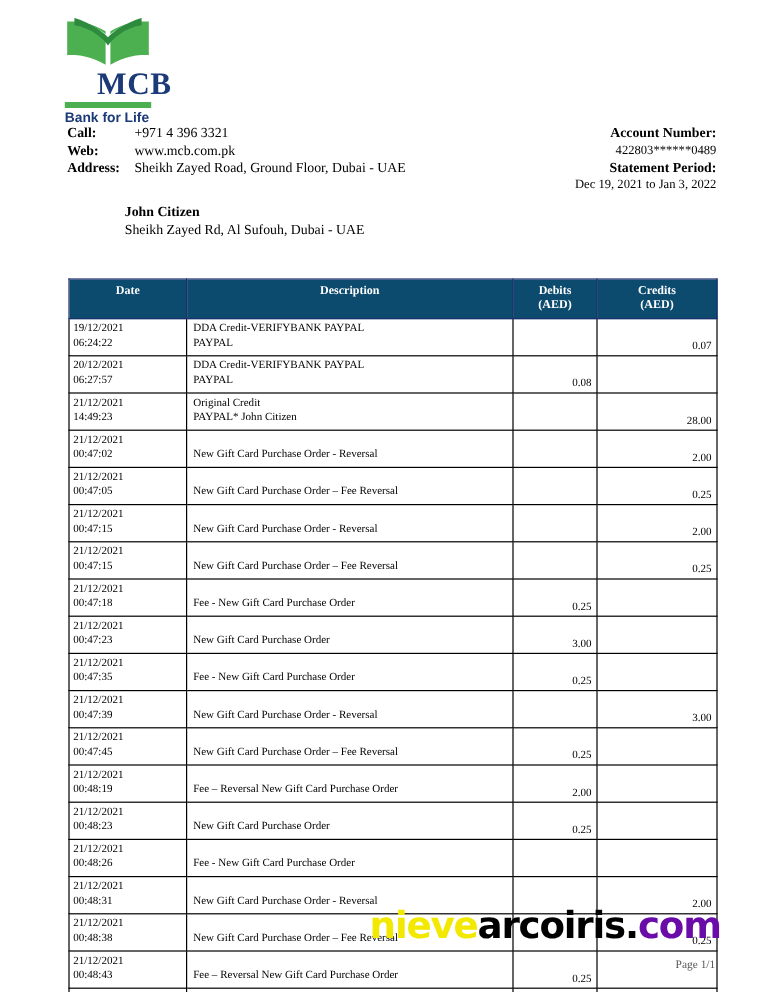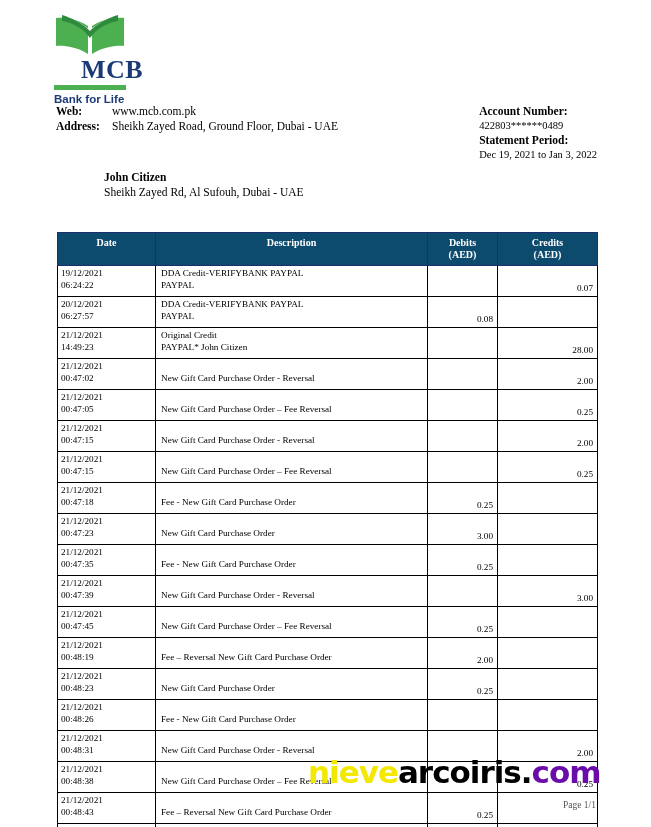--- a/index.html
+++ b/index.html
@@ -70,20 +70,21 @@
     font-weight: bold;
     width: 56px;
     flex: 0 0 56px;
   }
   .cs-val { }
 
   .acct-block {
     position: absolute;
     right: 54px;
     top: 104px;
+    text-align: right;
     font-size: 11.5px;
     line-height: 14.5px;
   }
   .acct-label { font-weight: bold; }
   .acct-val { font-size: 10.5px; }
 
   .cust-block {
     position: absolute;
     left: 56px;
     top: 170px;
@@ -196,20 +197,24 @@
       <path d="M6 2 C6 2 22 4 36 16 C50 4 66 2 66 2 C66 2 50 8 36 22 C22 8 6 2 6 2 Z" fill="#ffffff"></path>
       <path d="M8 1 C8 1 24 5 36 17 C48 5 64 1 64 1 L64 7 C50 9 40 18 36 24 C32 18 22 9 8 7 Z" fill="#2e8b3d"></path>
     </svg>
   </div>
   <div class="logo-word">MCB</div>
   <div class="logo-bar"></div>
   <div class="logo-tag">Bank for Life</div>
 </div>
 
 <div class="cs-block">
+  <div class="cs-row">
+    <span class="cs-label">Call:</span>
+    <span class="cs-val">+971 4 396 3321</span>
+  </div>
   <div class="cs-row">
     <span class="cs-label">Web:</span>
     <span class="cs-val">www.mcb.com.pk</span>
   </div>
   <div class="cs-row">
     <span class="cs-label">Address:</span>
     <span class="cs-val">Sheikh Zayed Road, Ground Floor, Dubai - UAE</span>
   </div>
 </div>
 

